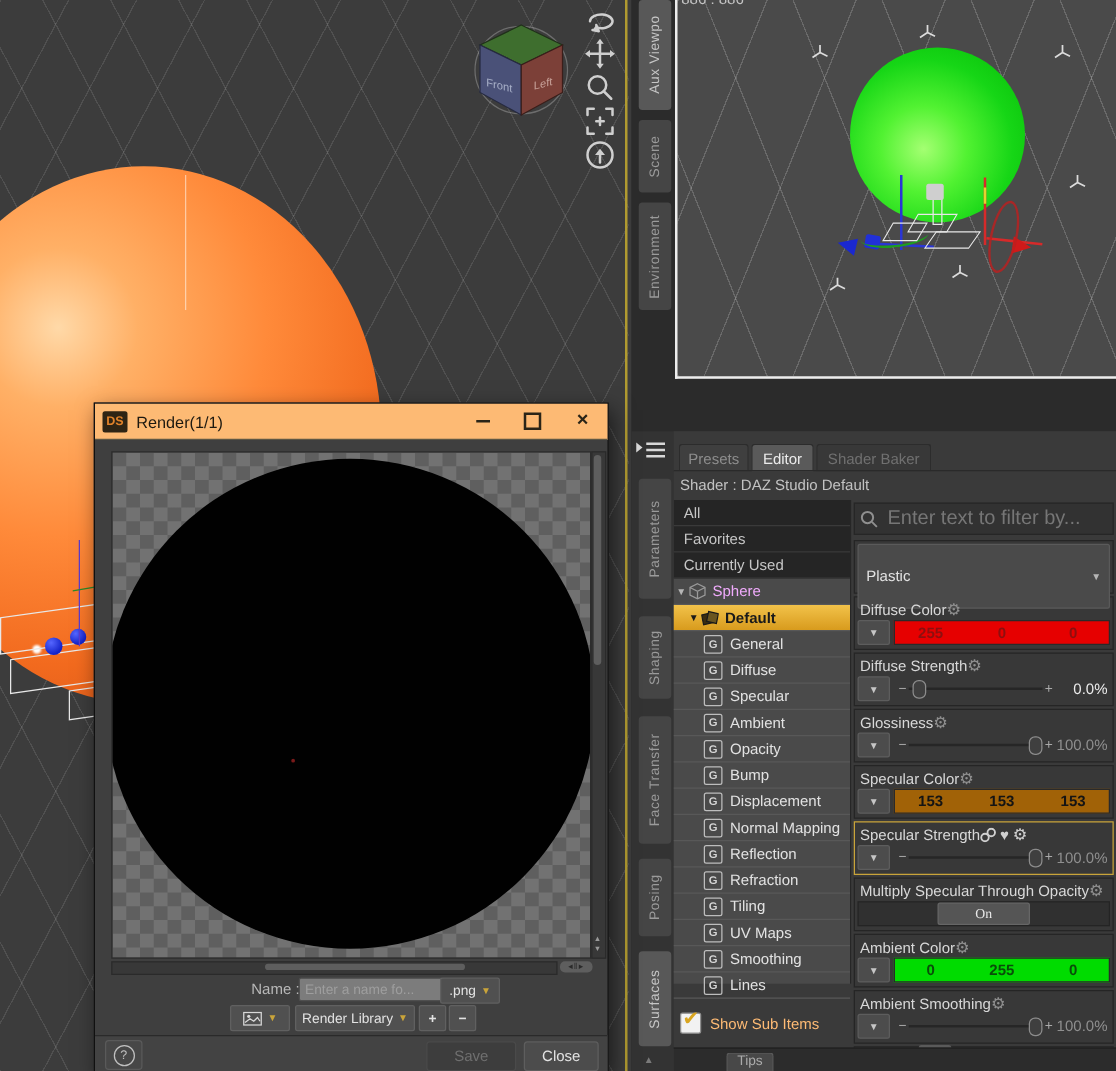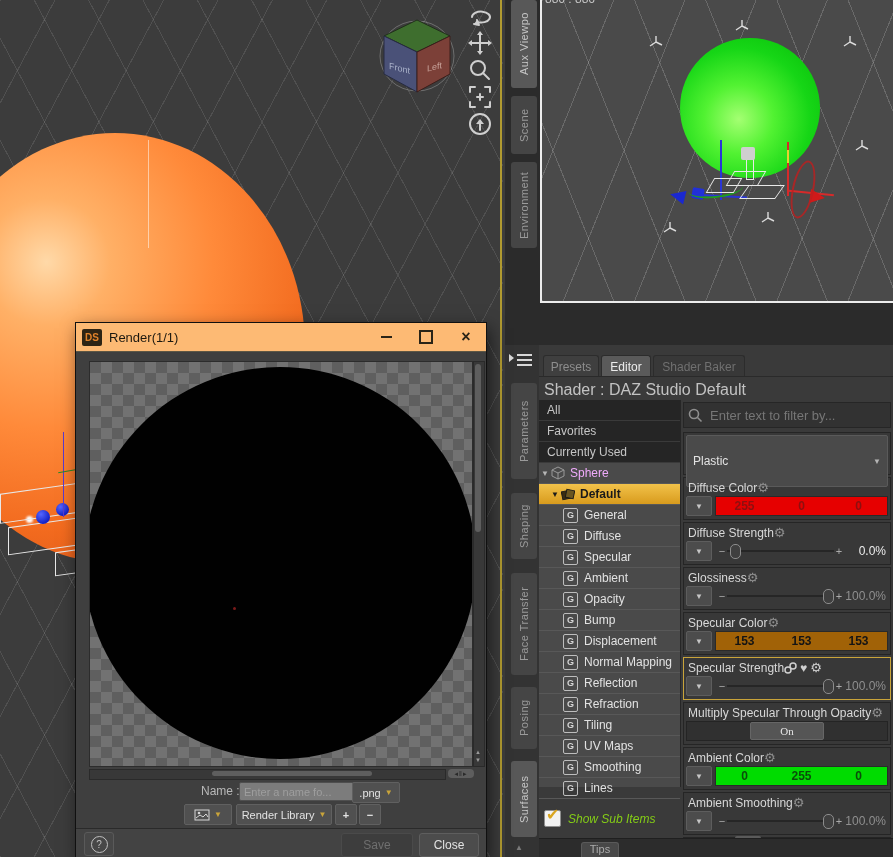--- a/index.html
+++ b/index.html
@@ -37,38 +37,38 @@
   #green-sphere{left:138px;top:38px;width:140px;height:140px;border-radius:50%;
     background:radial-gradient(circle at 42% 58%,#a4ff72 0%,#52f232 30%,#16d616 62%,#05b805 100%);}
   .marker svg{stroke:rgba(255,255,255,.8);stroke-width:1.4;fill:none;}
   
   #panel{left:0;top:345px;width:388px;height:512px;background:#333;}
   #panel-body{left:34px;top:0;width:354px;height:512px;background:#3a3a3a;}
   .tab{height:21px;display:flex;align-items:center;justify-content:center;font-size:12px;
     background:#3f3f3f;color:#8d8d8d;border:1px solid #2c2c2c;border-bottom:none;border-radius:3px 3px 0 0;cursor:pointer;}
   .tab.active{background:#5a5a5a;color:#ececec;}
   .tab.disabled{background:#383838;color:#707070;}
-  #shader-label{color:#c2c2c2;font-size:16px;}
+  #shader-label{color:#c2c2c2;font-size:12px;}
   
   #list{left:0;top:55px;width:141px;height:387px;background:#4a4a4a;border-right:1px solid #262626;}
   .lrow{height:20px;display:flex;align-items:center;border-bottom:1px solid #585858;font-size:12px;color:#e2e2e2;cursor:pointer;}
   .lrow.dark{background:#252525;color:#c6c6c6;border-bottom:1px solid #3a3a3a;padding-left:8px;}
   .caret{font-size:8px;color:#b5b5b5;width:12px;text-align:center;}
   .gbox{width:13px;height:13px;border:1px solid #bdbdbd;border-radius:2px;font-size:9px;font-weight:bold;color:#d6d6d6;
     display:flex;align-items:center;justify-content:center;margin:0 6px 0 24px;flex:none;}
   #row-default{background:linear-gradient(#f2c24a,#d89b1d);color:#1a1a1a;font-weight:bold;}
   #row-default .caret{color:#1a1a1a;}
   #row-sphere .lbl{color:#f0abfc;}
   
   .checkbox{width:15px;height:15px;background:#f2f2f2;border:1px solid #8f8f8f;border-radius:2px;position:relative;cursor:pointer;}
   .checkbox span{position:absolute;left:1px;top:-6px;color:#d9a520;font-size:16px;font-weight:bold;}
   
   #props{left:144px;top:57px;width:208px;}
   .filter{display:flex;align-items:center;height:24px;background:#323232;border:1px solid #262626;padding:0 4px;margin-bottom:4px;}
-  .filter input{flex:1;background:transparent;border:none;outline:none;color:#ddd;font-size:13px;min-width:0;}
+  .filter input{flex:1;background:transparent;border:none;outline:none;color:#ddd;font-size:16px;min-width:0;}
   .filter input::placeholder{color:#767676;}
   .grp{background:#383838;border:1px solid #252525;margin-bottom:2px;padding:1px 2px 3px 2px;}
   .grp.hl{border:1px solid #c9a43a;}
   .grp-h{height:17px;display:flex;align-items:center;justify-content:flex-start;padding:0 2px;}
   .grp-lbl{color:#d8d8d8;font-size:12px;white-space:nowrap;}
   .gear{color:#8f8f8f;font-size:13px;line-height:1;cursor:pointer;}
   .hicons{display:flex;gap:3px;align-items:center;color:#d0d0d0;}
   .ctl{display:flex;align-items:center;gap:3px;height:20px;}
   .ddbtn{width:24px;height:18px;background:#4c4c4c;border:1px solid #5d5d5d;border-radius:2px;color:#c6c6c6;font-size:8px;
     display:flex;align-items:center;justify-content:center;cursor:pointer;flex:none;}
@@ -368,21 +368,21 @@
           <div class="lrow">
               <span class="gbox">G</span>
               <span>Lines</span>
             </div>
         </div>
 
         <div class="abs" style="left:5px;top:465px;display:flex;align-items:center;gap:7px;">
           <div class="checkbox">
               <span>✔</span>
             </div>
-          <span style="color:#84cc16;font-style:italic;">Show Sub Items</span>
+          <span style="color:#fdba74;">Show Sub Items</span>
         </div>
 
         <div id="props" class="abs">
           <div class="filter">
             <svg width="15" height="15" style="margin-right:5px;">
                 <circle cx="6" cy="6" r="4.5" fill="none" stroke="#8f8f8f" stroke-width="1.6"></circle>
                 <path d="M9.5 9.5l4 4" stroke="#8f8f8f" stroke-width="1.6"></path>
               </svg>
             <input type="text" placeholder="Enter text to filter by..." style="">
           </div>

